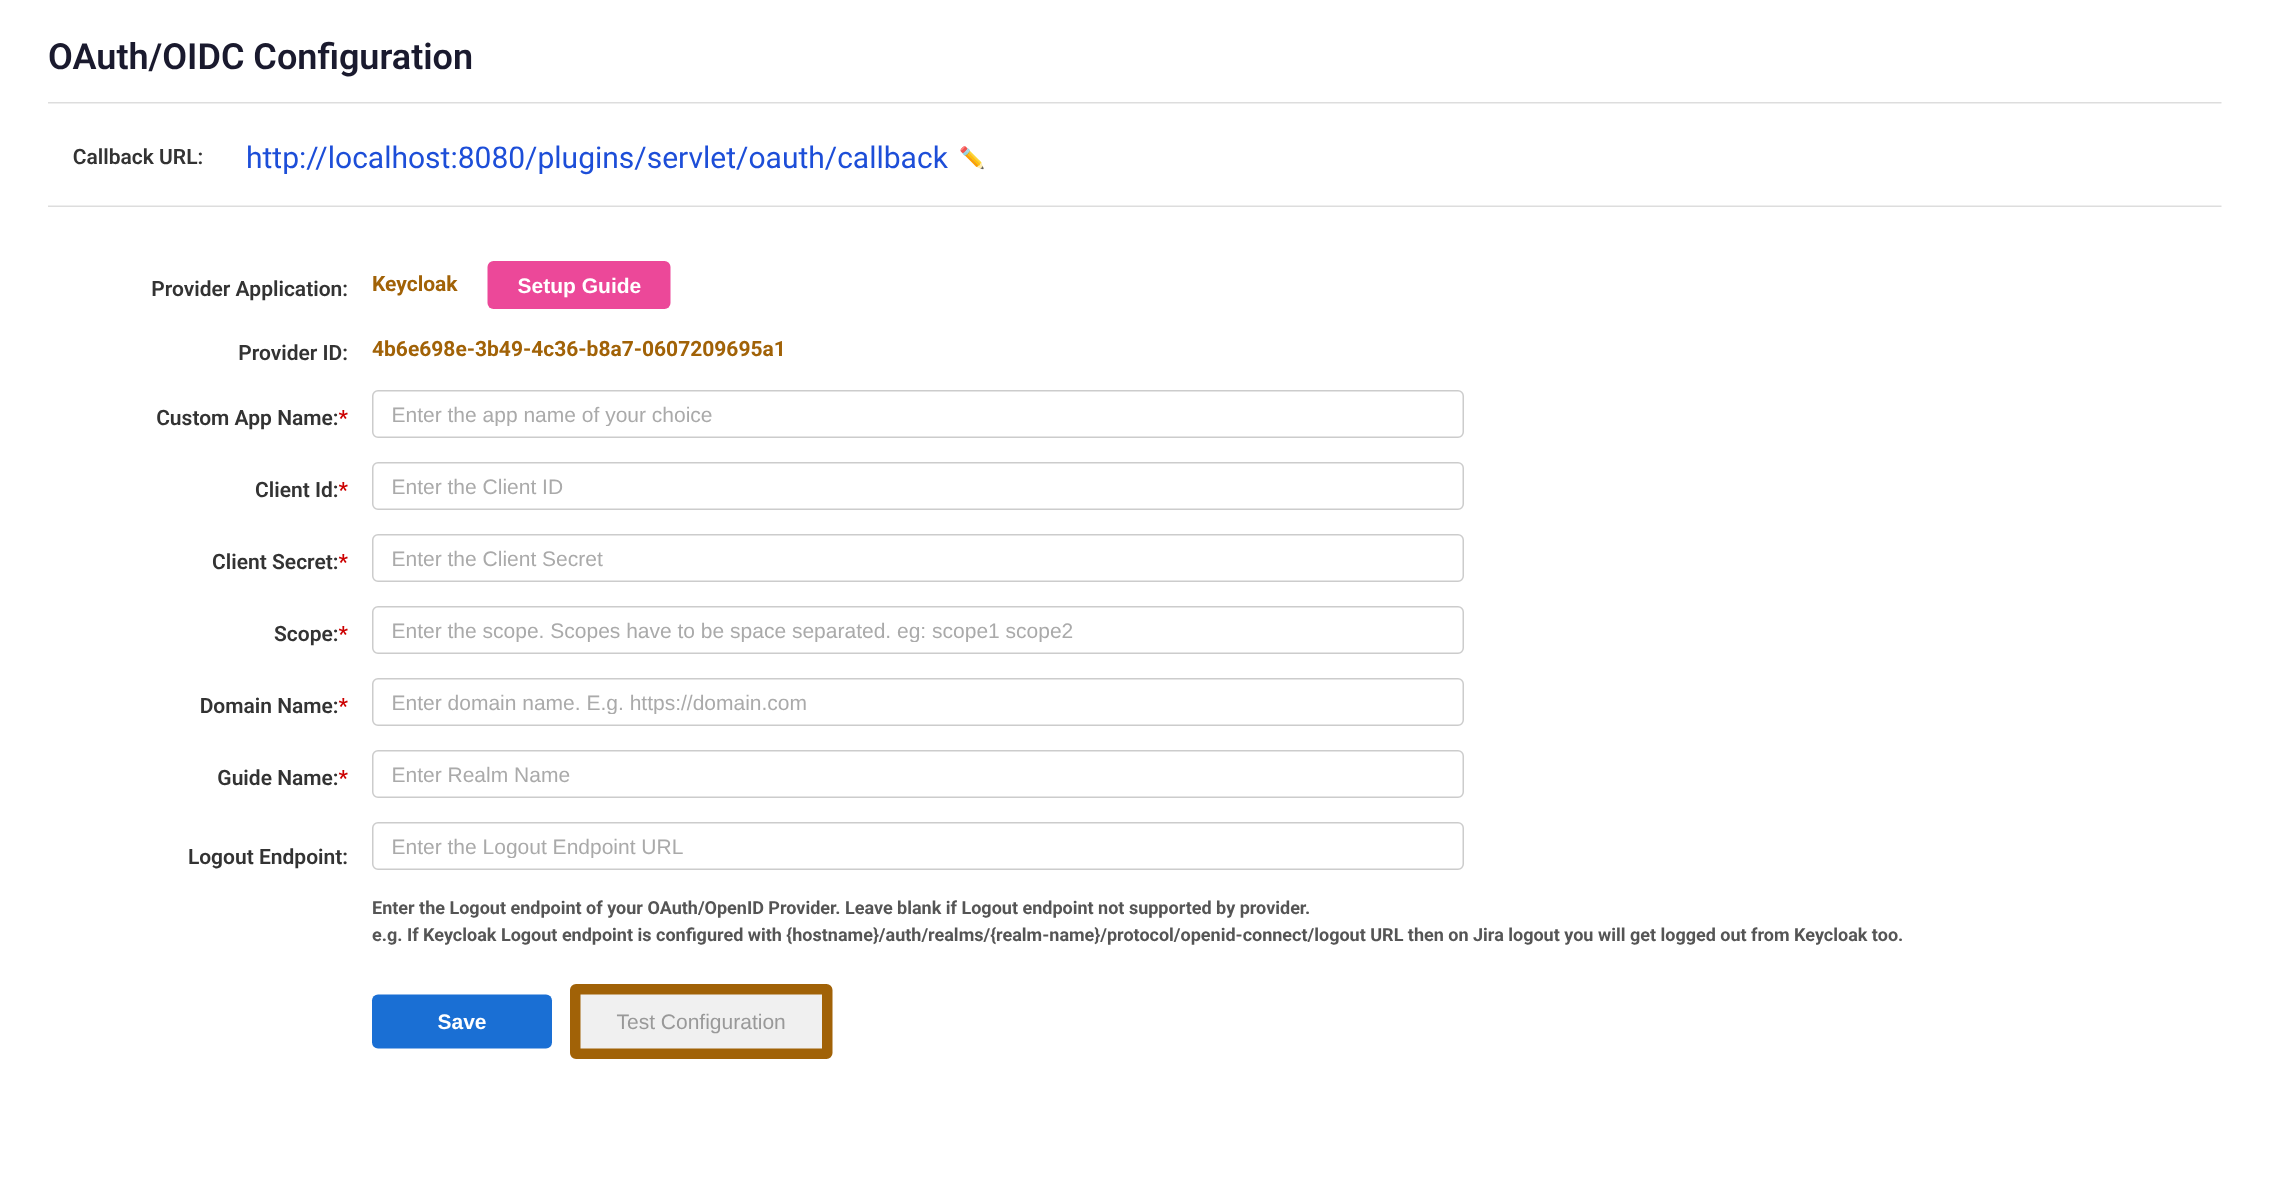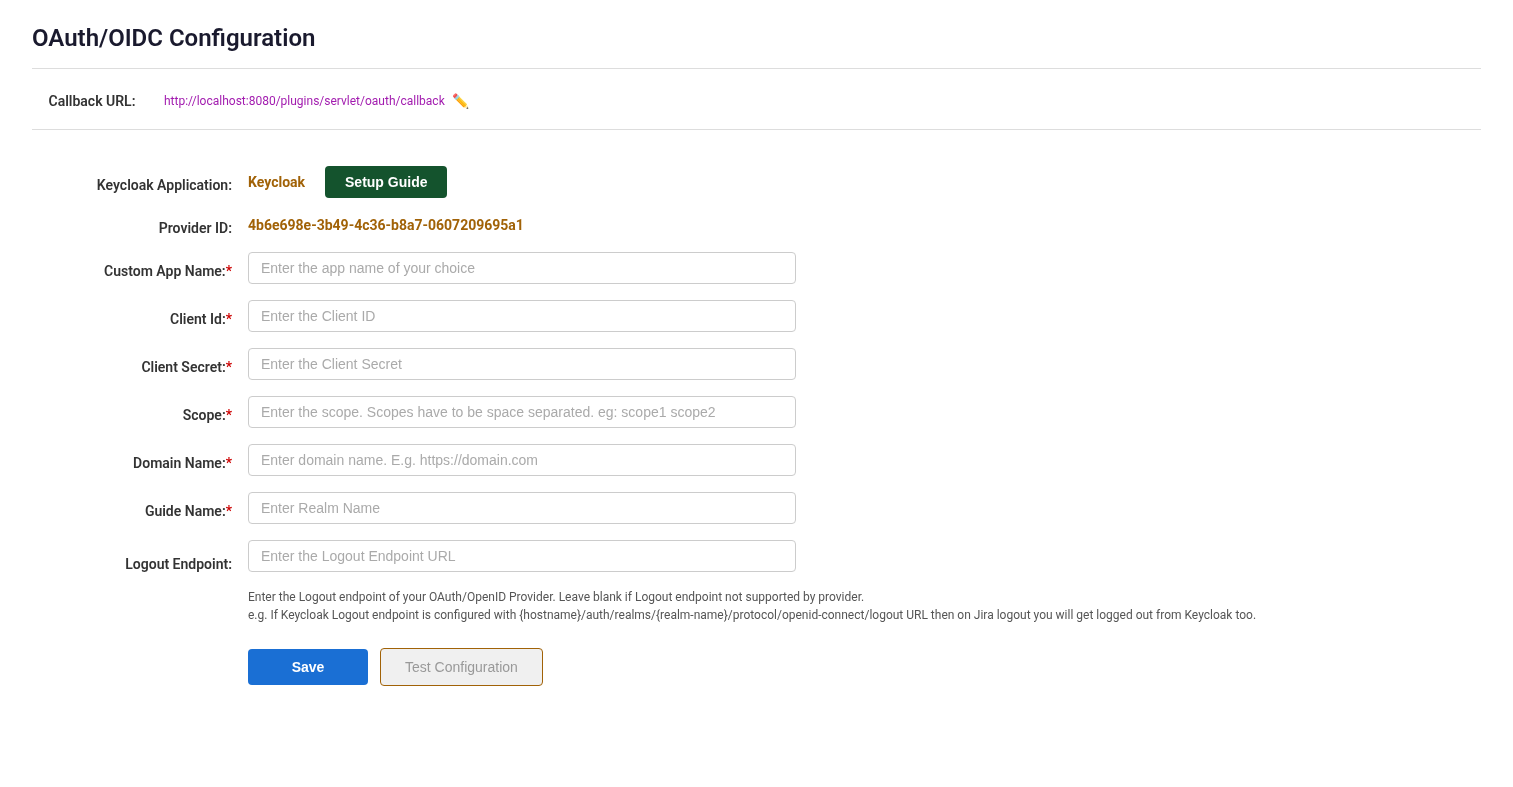--- a/index.html
+++ b/index.html
@@ -43,22 +43,22 @@
 
     .callback-label {
       font-weight: 600;
       color: #333;
       margin-right: 12px;
       min-width: 120px;
       text-align: center;
     }
 
     .callback-url {
-      color: #a21caf;
-      font-size: 12px;
+      color: #1d4ed8;
+      font-size: 20px;
     }
 
     .edit-icon {
       margin-left: 8px;
       cursor: pointer;
       color: #555;
       font-size: 14px;
     }
 
     .form-section {
@@ -89,52 +89,53 @@
     }
 
     .form-value {
       font-weight: 700;
       color: #a16207;
       font-size: 14px;
     }
 
     .setup-guide-btn {
       margin-left: 20px;
-      background-color: #14532d;
+      background-color: #ec4899;
       color: white;
       border: none;
       padding: 8px 20px;
       border-radius: 4px;
       font-size: 14px;
       font-weight: 600;
       cursor: pointer;
     }
 
     .form-input {
-      width: 548px;
+      width: 728px;
       padding: 7px 12px;
       border: 1px solid #ccc;
       border-radius: 4px;
       font-size: 14px;
       color: #333;
       background: #fff;
       outline: none;
     }
 
     .form-input::placeholder {
       color: #aaa;
     }
 
     .help-text {
       font-size: 12px;
       color: #555;
       margin-top: 4px;
       max-width: 1100px;
       margin-left: 216px;
       line-height: 1.5;
+      font-weight: bold;
     }
 
     .buttons-row {
       display: flex;
       align-items: center;
       margin-top: 24px;
       margin-left: 216px;
       gap: 12px;
     }
 
@@ -146,21 +147,21 @@
       border-radius: 4px;
       font-size: 14px;
       font-weight: 600;
       cursor: pointer;
       min-width: 120px;
     }
 
     .test-config-btn {
       background-color: #f0f0f0;
       color: #999;
-      border: 1px solid #a16207;
+      border: 7px solid #a16207;
       padding: 10px 24px;
       border-radius: 4px;
       font-size: 14px;
       font-weight: 500;
       cursor: not-allowed;
       min-width: 160px;
     }
 
     .selected-app-row {
       display: flex;
@@ -178,21 +179,21 @@
 
   <div class="callback-section">
     <span class="callback-label">Callback URL:</span>
     <span class="callback-url">http://localhost:8080/plugins/servlet/oauth/callback</span>
     <span class="edit-icon">✏️</span>
   </div>
 
   <div class="form-section">
 
     <div class="form-row">
-      <span class="form-label">Keycloak Application:</span>
+      <span class="form-label">Provider Application:</span>
       <div class="selected-app-row">
         <span class="form-value">Keycloak</span>
         <button class="setup-guide-btn">Setup Guide</button>
       </div>
     </div>
 
     <div class="form-row">
       <span class="form-label">Provider ID:</span>
       <span class="form-value">4b6e698e-3b49-4c36-b8a7-0607209695a1</span>
     </div>

